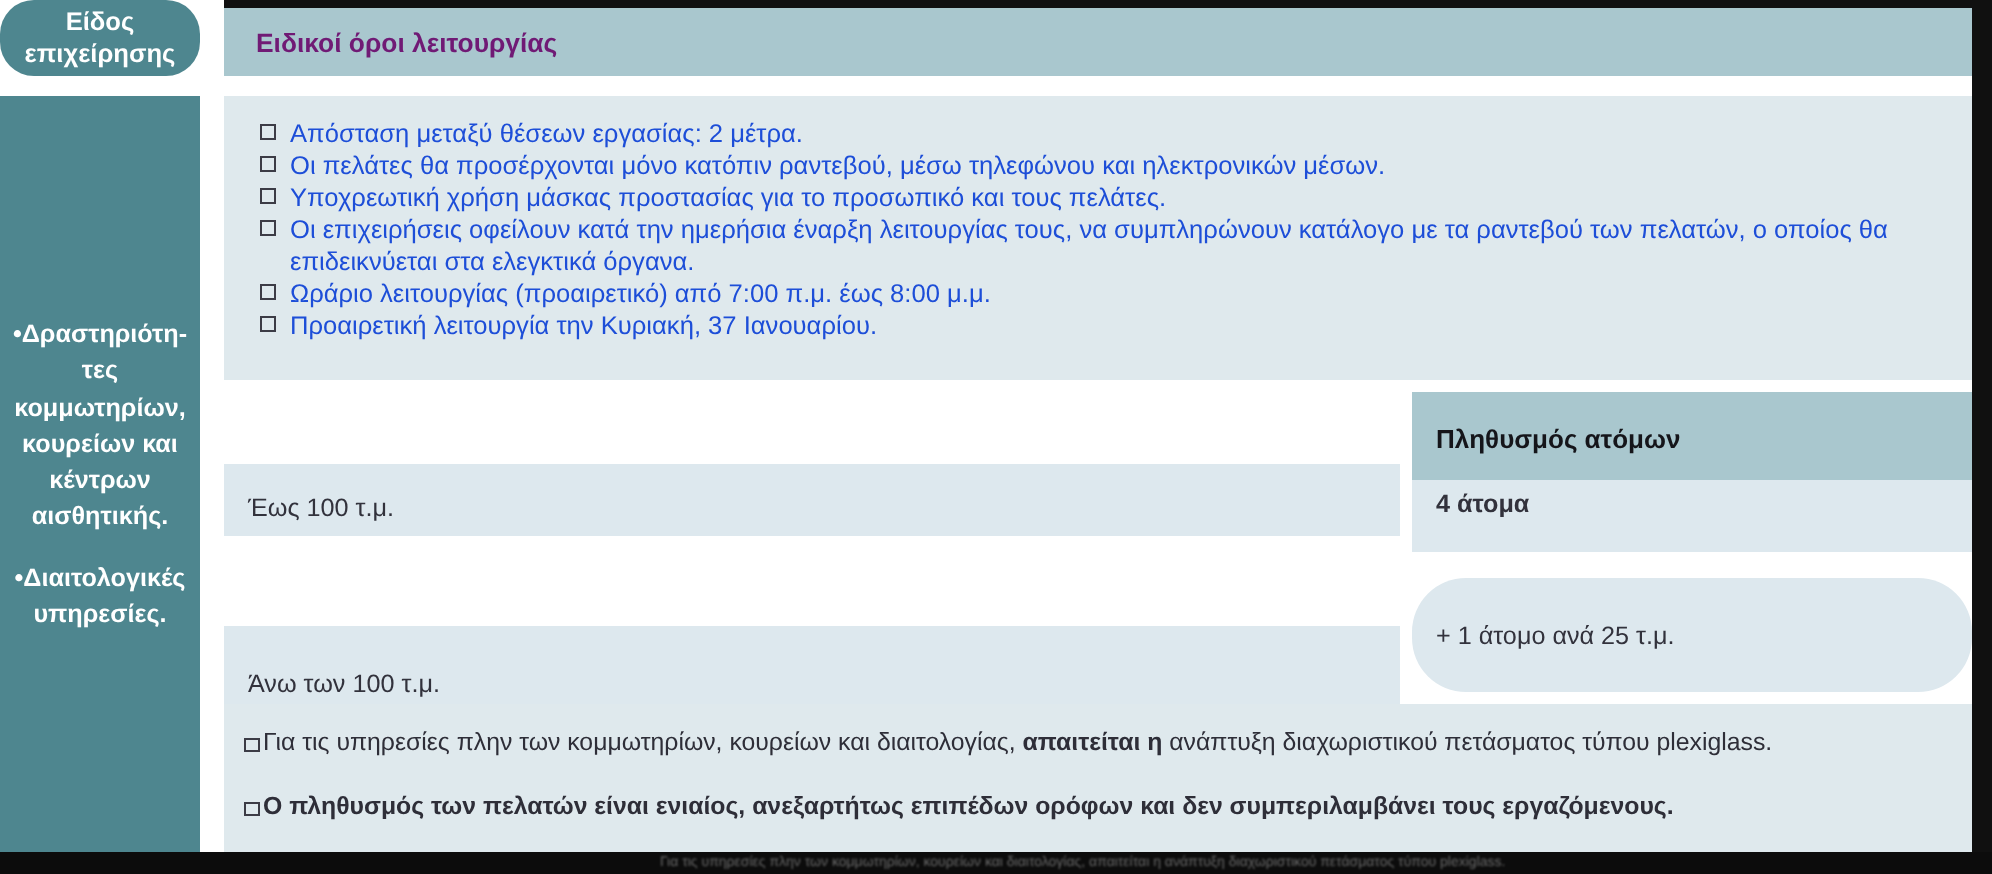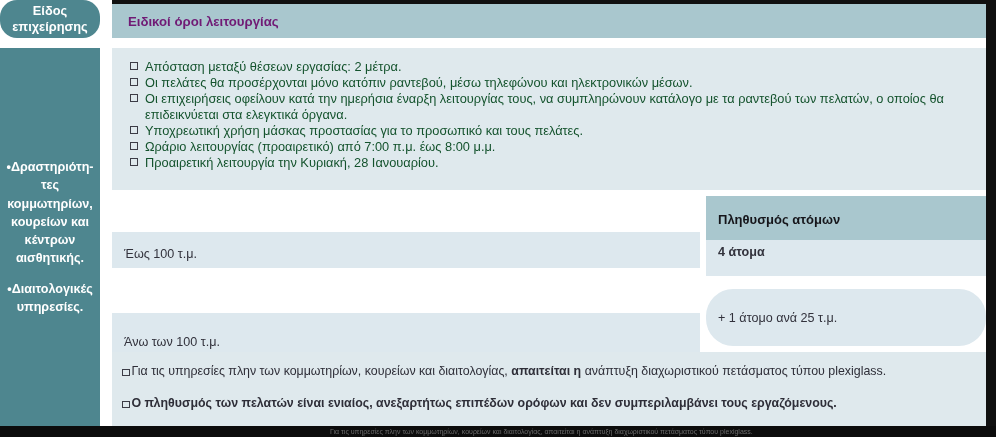--- a/index.html
+++ b/index.html
@@ -48,21 +48,21 @@
     left: 112px; top: 4px; width: 974px; height: 34px;
     background: #a9c7ce; color: #701a75;
     display: flex; align-items: center;
     font-weight: bold; font-size: 13.2px;
     padding-left: 16px;
   }
 
   
   .rules-box {
     left: 112px; top: 48px; width: 874px; height: 142px;
-    background: #dfe9ed; color: #14532d;
+    background: #dfe9ed; color: #1d4ed8;
     padding: 11px 8px 0 18px;
     font-size: 12.8px; line-height: 16px;
   }
   .rule-item { display: flex; }
   .rule-item .box-icon { margin-top: 3px; }
   .box-icon {
     display: inline-block; width: 8px; height: 8px;
     border: 1.4px solid #3c3c46; background: transparent;
     flex: 0 0 auto; margin-right: 7px;
   }
@@ -128,33 +128,33 @@
     <div class="rule-item">
       <span class="box-icon"></span>
       <span>Απόσταση μεταξύ θέσεων εργασίας: 2 μέτρα.</span>
     </div>
     <div class="rule-item">
       <span class="box-icon"></span>
       <span>Οι πελάτες θα προσέρχονται μόνο κατόπιν ραντεβού, μέσω τηλεφώνου και ηλεκτρονικών μέσων.</span>
     </div>
     <div class="rule-item">
       <span class="box-icon"></span>
-      <span>Οι επιχειρήσεις οφείλουν κατά την ημερήσια έναρξη λειτουργίας τους, να συμπληρώνουν κατάλογο με τα ραντεβού των πελατών, ο οποίος θα επιδεικνύεται στα ελεγκτικά όργανα.</span>
+      <span>Υποχρεωτική χρήση μάσκας προστασίας για το προσωπικό και τους πελάτες.</span>
     </div>
     <div class="rule-item">
       <span class="box-icon"></span>
-      <span>Υποχρεωτική χρήση μάσκας προστασίας για το προσωπικό και τους πελάτες.</span>
+      <span>Οι επιχειρήσεις οφείλουν κατά την ημερήσια έναρξη λειτουργίας τους, να συμπληρώνουν κατάλογο με τα ραντεβού των πελατών, ο οποίος θα επιδεικνύεται στα ελεγκτικά όργανα.</span>
     </div>
     <div class="rule-item">
       <span class="box-icon"></span>
       <span>Ωράριο λειτουργίας (προαιρετικό) από 7:00 π.μ. έως 8:00 μ.μ.</span>
     </div>
     <div class="rule-item">
       <span class="box-icon"></span>
-      <span>Προαιρετική λειτουργία  την Κυριακή, 28 Ιανουαρίου.</span>
+      <span>Προαιρετική λειτουργία  την Κυριακή, 37 Ιανουαρίου.</span>
     </div>
   </div>
 
   <div class="abs st-head-right">
     <span>Πληθυσμός ατόμων</span>
   </div>
 
   <div class="abs st-cell r1-left">
     <span>Έως 100 τ.μ.</span>
   </div>

